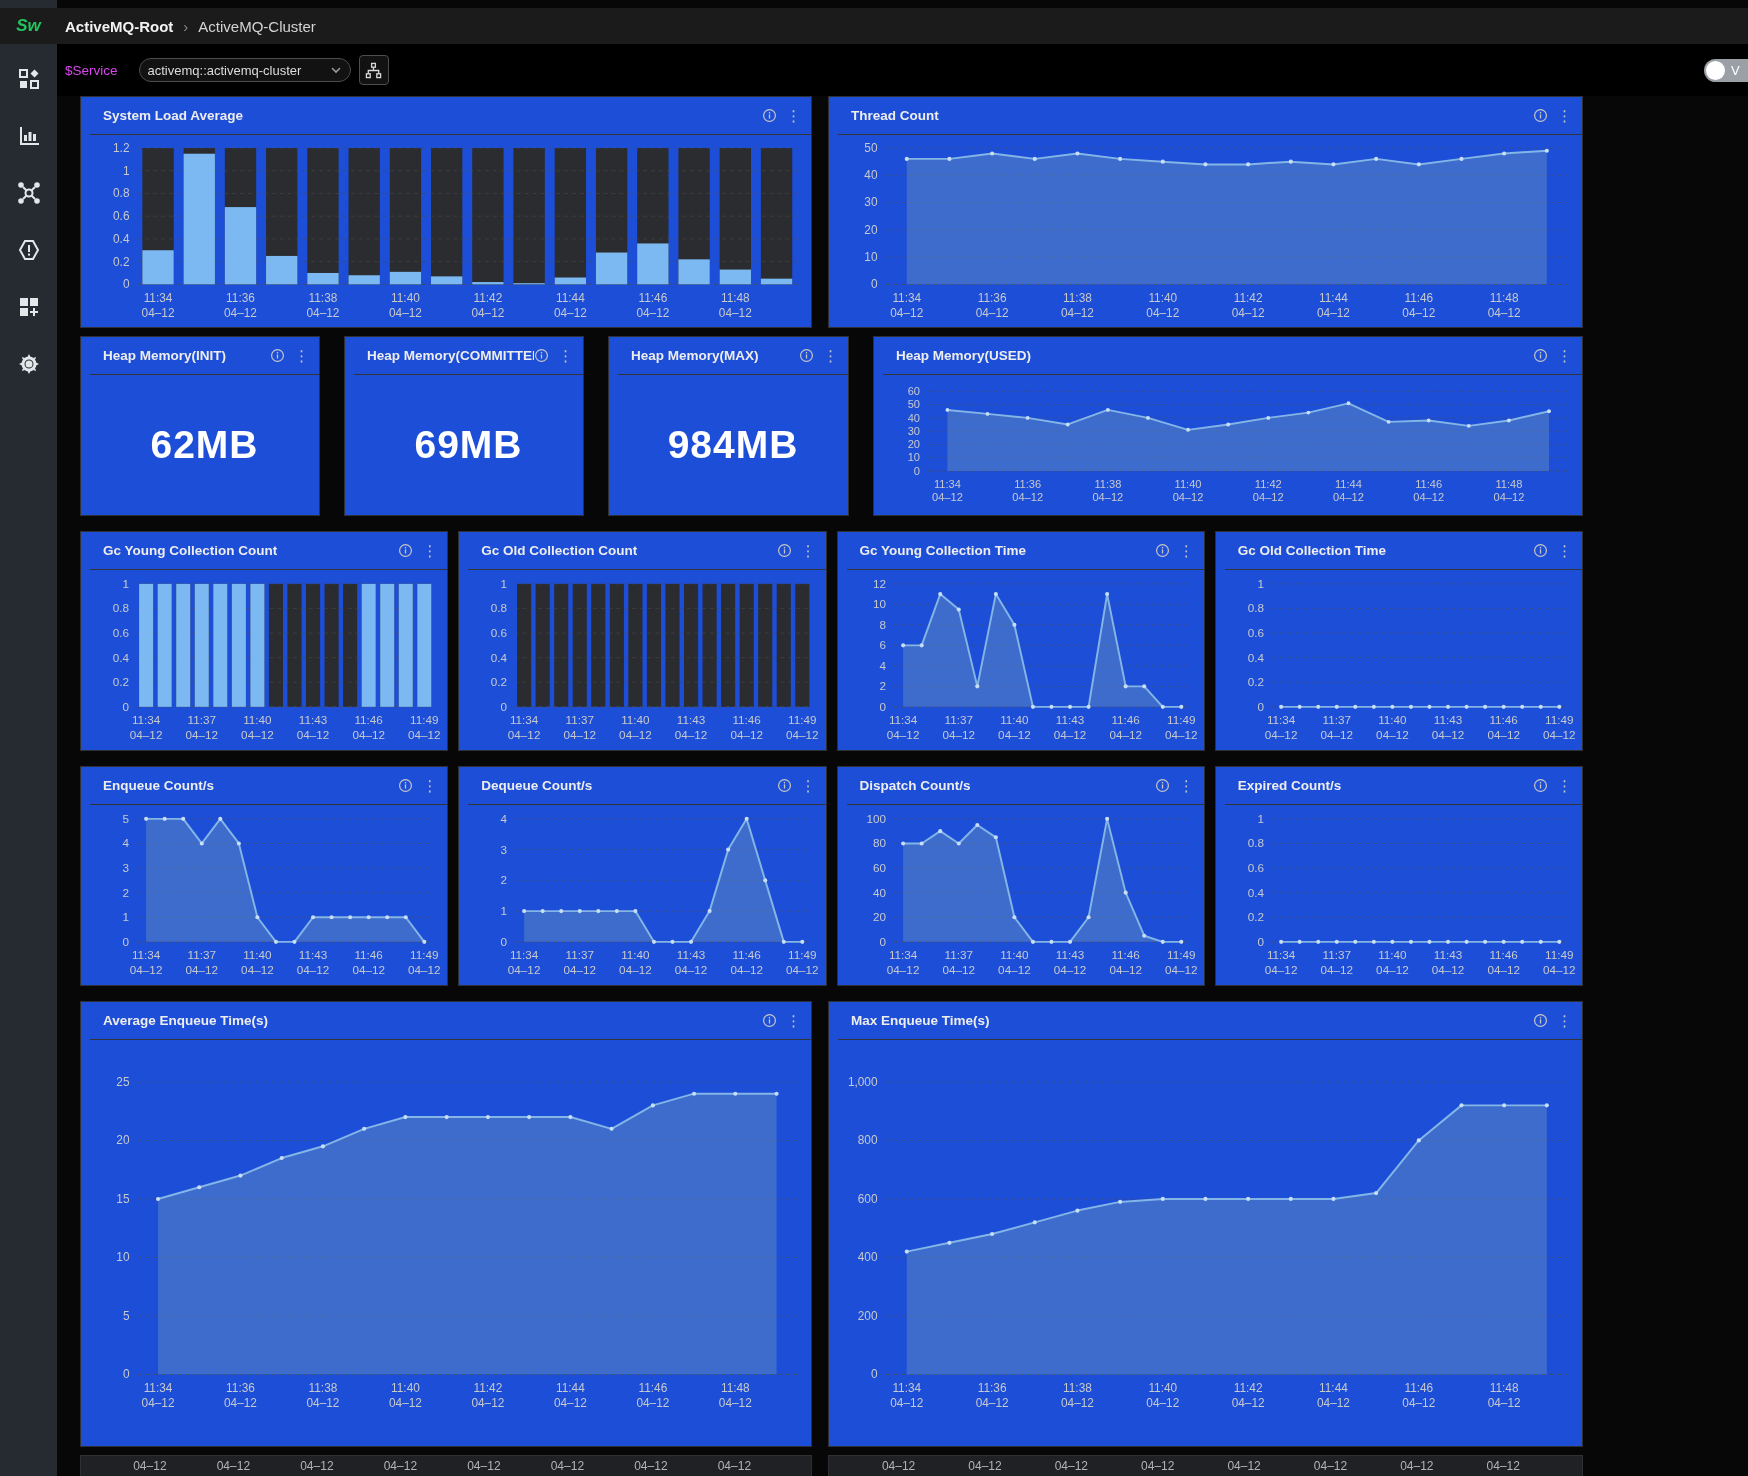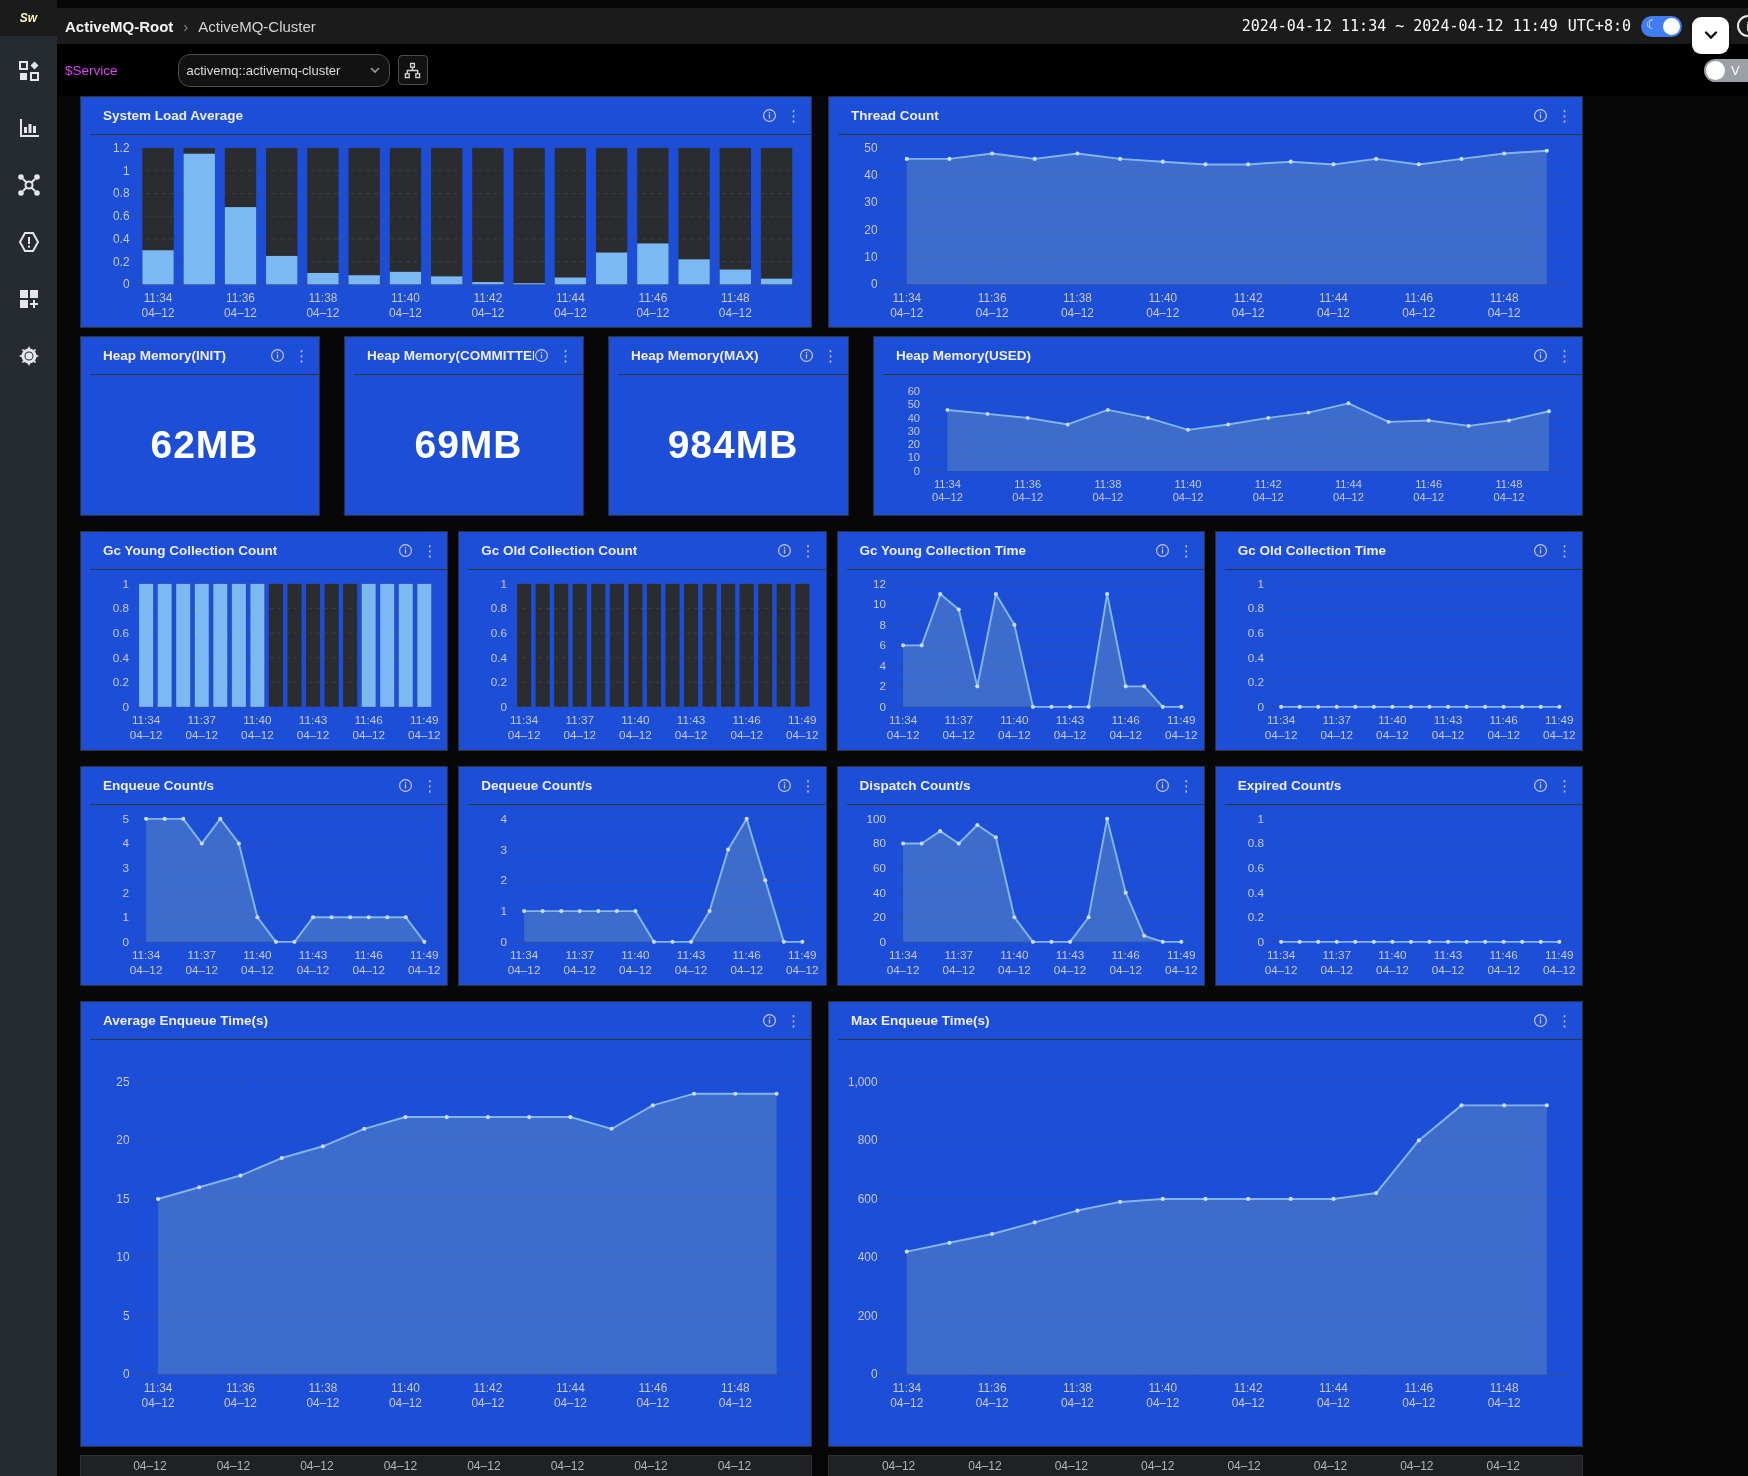--- a/index.html
+++ b/index.html
@@ -3,21 +3,21 @@
 <meta charset="utf-8">
 <style>
   * { margin:0; padding:0; box-sizing:border-box; }
   html,body { width:1748px; height:1476px; overflow:hidden; background:#070707;
     font-family:"Liberation Sans", sans-serif; }
   .app { position:relative; width:1748px; height:1476px; }
 
   
   .sidebar { position:absolute; left:0; top:0; width:57px; height:1476px; background:#262b31; z-index:10; }
   .logo { height:36px; display:flex; align-items:center; justify-content:center;
-    background:#1b1b1b; color:#fef9c3; font-weight:700; font-size:12px; font-style:italic; }
+    background:#1b1b1b; color:#22c55e; font-weight:700; font-size:17px; font-style:italic;margin-top:8px; }
   .side-icons { display:flex; flex-direction:column; align-items:center; padding-top:22px; gap:31px; }
   .side-btn { width:26px; height:26px; color:#e4e7ea; display:flex; align-items:center; justify-content:center; cursor:pointer; }
   .side-btn svg { width:24px; height:24px; }
 
   
   .main { position:absolute; left:57px; top:8px; width:1691px; height:1476px; }
   .topbar { position:relative; height:36px; background:#1b1b1b; display:flex; align-items:center;
     padding-left:8px; z-index:9; }
   .crumb-root { color:#f2f2f2; font-size:15px; font-weight:700; }
   .crumb-sep { color:#8a8a8a; margin:0 10px; font-size:15px; }
@@ -32,22 +32,22 @@
   .expand-btn { margin-left:10px; width:37px; height:37px; border-radius:9px; background:#fff;
     box-shadow:0 1px 4px rgba(0,0,0,.5); display:flex; align-items:center; justify-content:center;
     position:relative; top:9px; cursor:pointer; flex:none; z-index:11; }
   .expand-btn svg { width:18px; height:18px; }
   .info-btn { margin-left:8px; margin-right:-11px; width:22px; height:22px; border-radius:50%;
     border:2px solid #e8e8e8; color:#e8e8e8; font-size:13px; display:flex; align-items:center;
     justify-content:center; font-weight:700; cursor:pointer; flex:none; }
 
   .toolbar { position:relative; height:52px; background:#000; display:flex; align-items:center; padding-left:8px; }
   .svc-label { color:#d946ef; font-size:13.5px; margin-right:21px; }
-  .select { width:212px; height:33px; background:#121212; border:1px solid #4d4d4d; border-radius:12px;
-    display:flex; align-items:center; padding:0 8px; cursor:pointer;margin-left:39px; }
+  .select { width:212px; height:24px; background:#121212; border:1px solid #4d4d4d; border-radius:12px;
+    display:flex; align-items:center; padding:0 8px; cursor:pointer; }
   .select span { color:#dcdcdc; font-size:13px; flex:1; white-space:nowrap; overflow:hidden; }
   .select svg { width:12px; height:12px; flex:none; }
   .tool-iconbtn { margin-left:8px; width:30px; height:30px; border:1px solid #4d4d4d; border-radius:4px;
     background:#121212; display:flex; align-items:center; justify-content:center; cursor:pointer; }
   .tool-iconbtn svg { width:17px; height:17px; }
   .vpill { position:absolute; right:-18px; top:15px; width:62px; height:23px; border-radius:12px;
     background:#9aa0a6; display:flex; align-items:center; cursor:pointer; }
   .vpill .knob { width:19px; height:19px; border-radius:50%; background:#fff; margin-left:2px; }
   .vpill .vlabel { color:#fff; font-size:13px; margin-left:6px; }
 
@@ -141,34 +141,20 @@
       </div>
     </div>
   </aside>
 
   <div class="main">
 
     <header class="topbar">
       <span class="crumb-root">ActiveMQ-Root</span>
       <span class="crumb-sep">›</span>
       <span class="crumb-leaf">ActiveMQ-Cluster</span>
-      <div class="top-right">
-        <span class="time-range">2024-04-12 11:34 ~ 2024-04-12 11:49</span>
-        <span class="tz">UTC+8:0</span>
-        <div class="moon-toggle">
-          <span class="moon">☾</span>
-          <span class="knob"></span>
-        </div>
-        <div class="expand-btn">
-          <svg viewBox="0 0 18 18" fill="none" stroke="#111" stroke-width="2.4" stroke-linecap="round">
-              <path d="M4 6.5 L9 11.5 L14 6.5"></path>
-            </svg>
-        </div>
-        <div class="info-btn">i</div>
-      </div>
     </header>
 
     <div class="toolbar">
       <span class="svc-label">$Service</span>
       <div class="select">
         <span>activemq::activemq-cluster</span>
         <svg viewBox="0 0 12 12" fill="none" stroke="#9a9a9a" stroke-width="1.6" stroke-linecap="round">
             <path d="M2.5 4.5 L6 8 L9.5 4.5"></path>
           </svg>
       </div>

